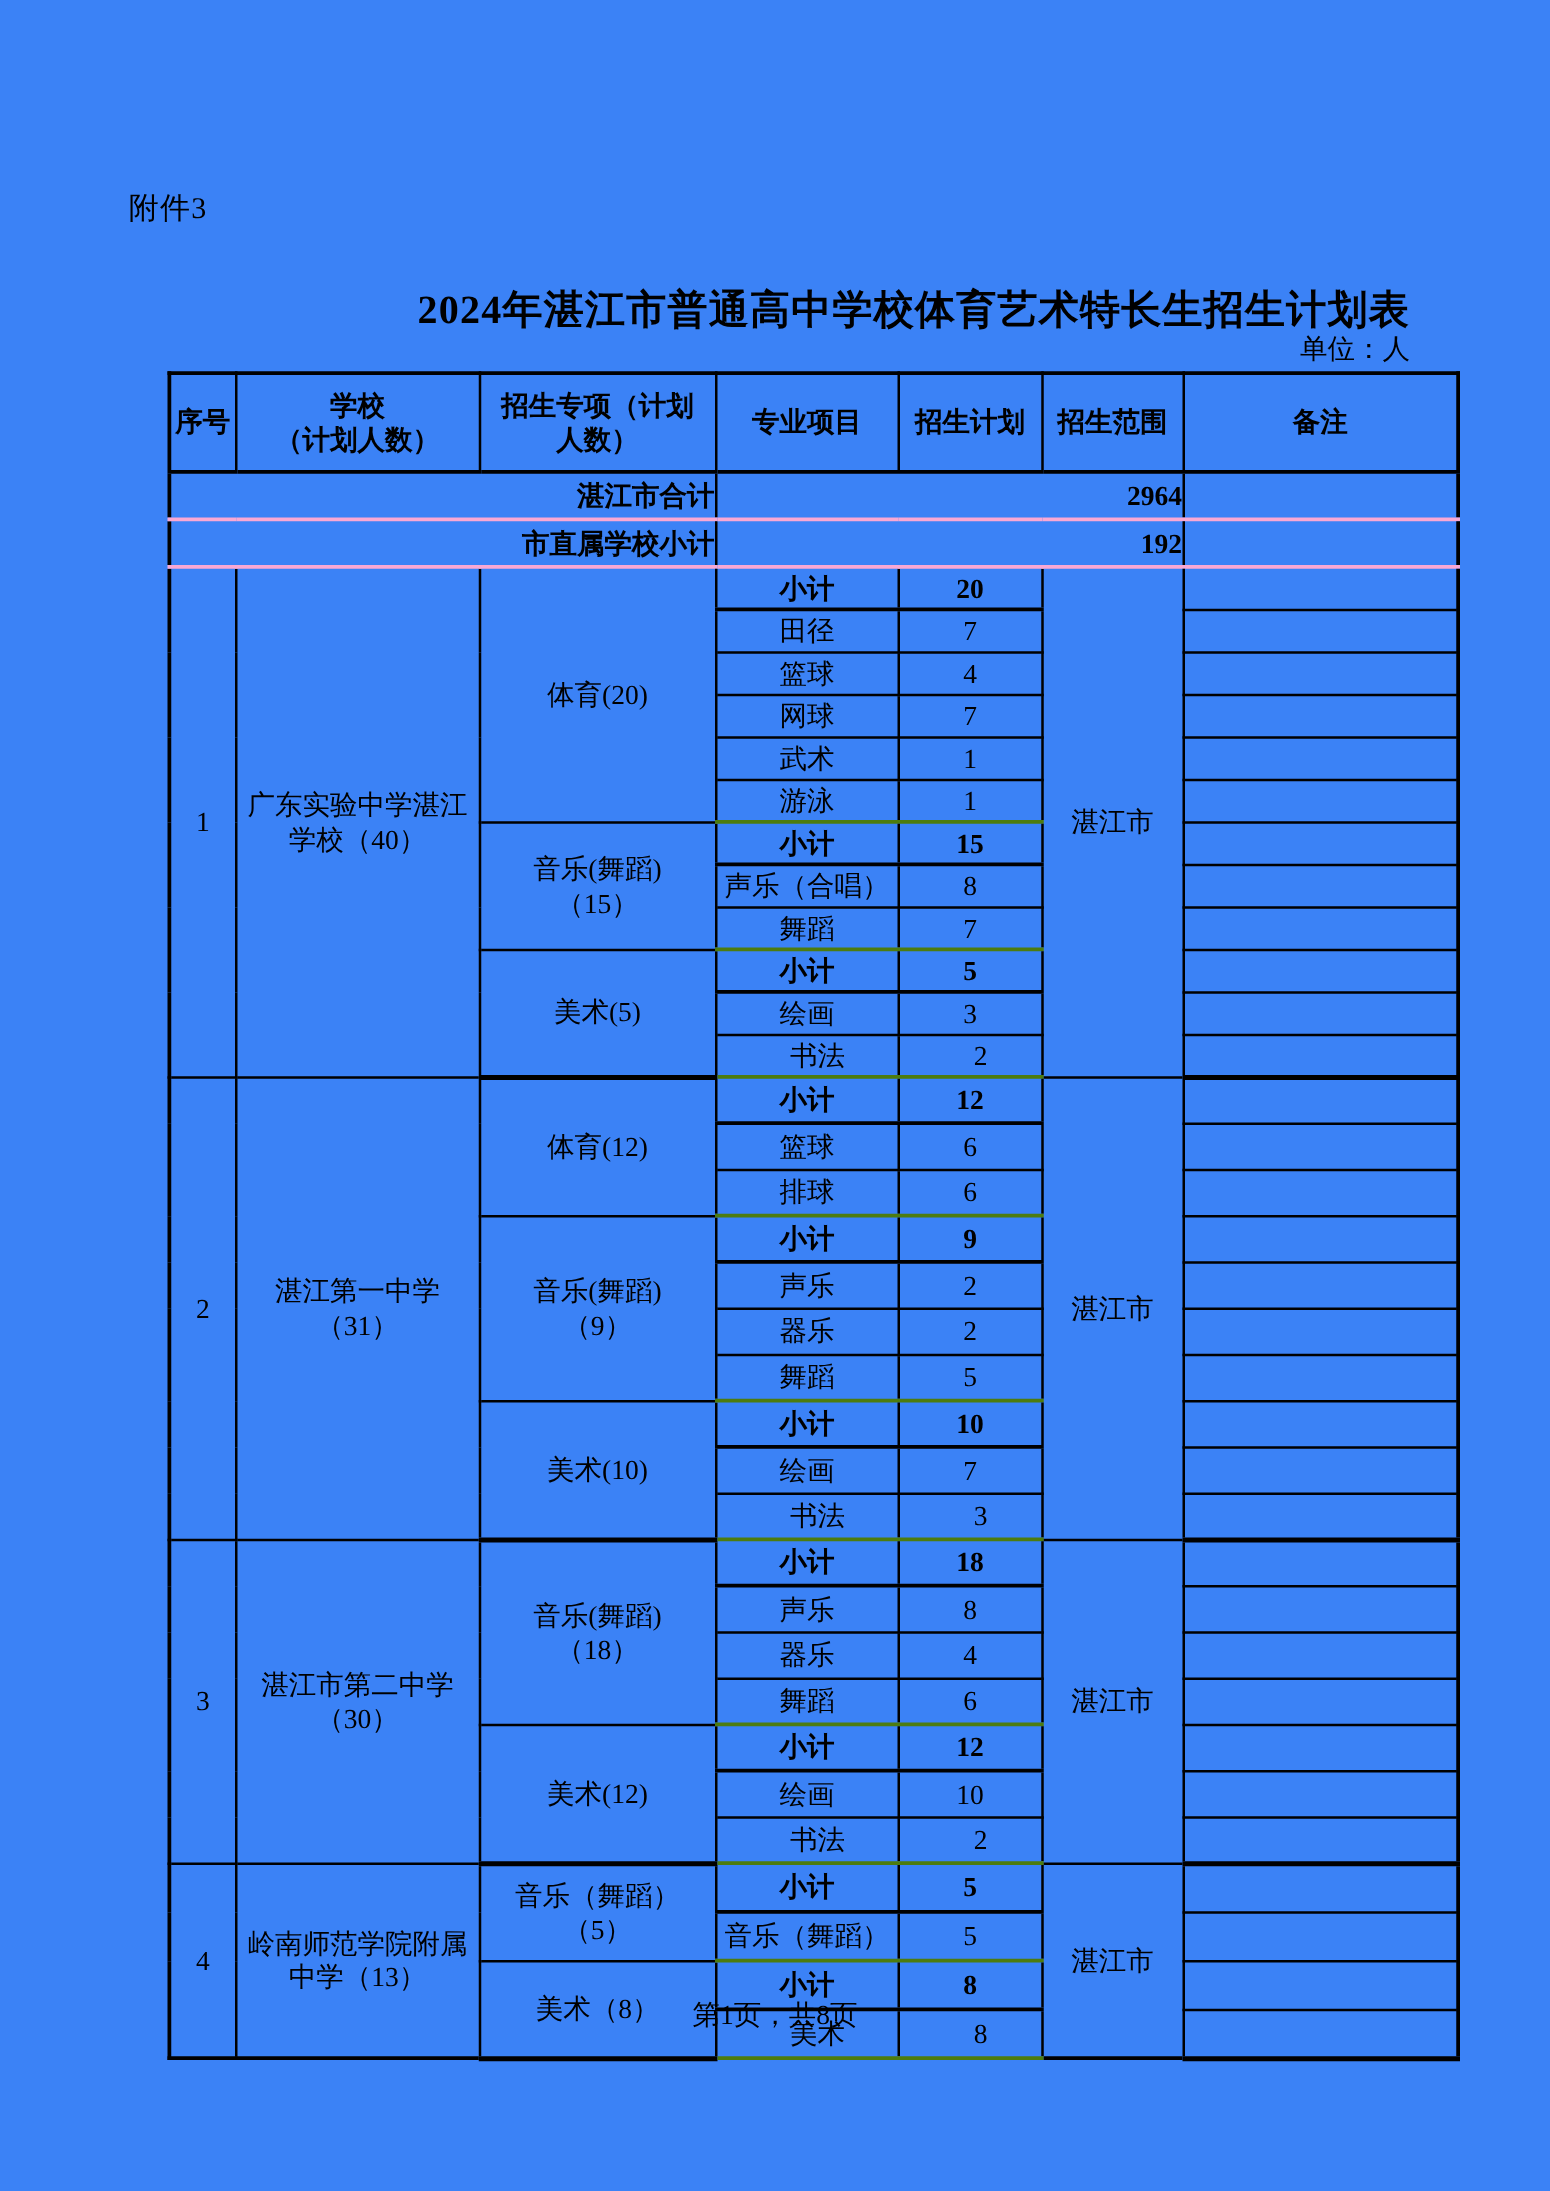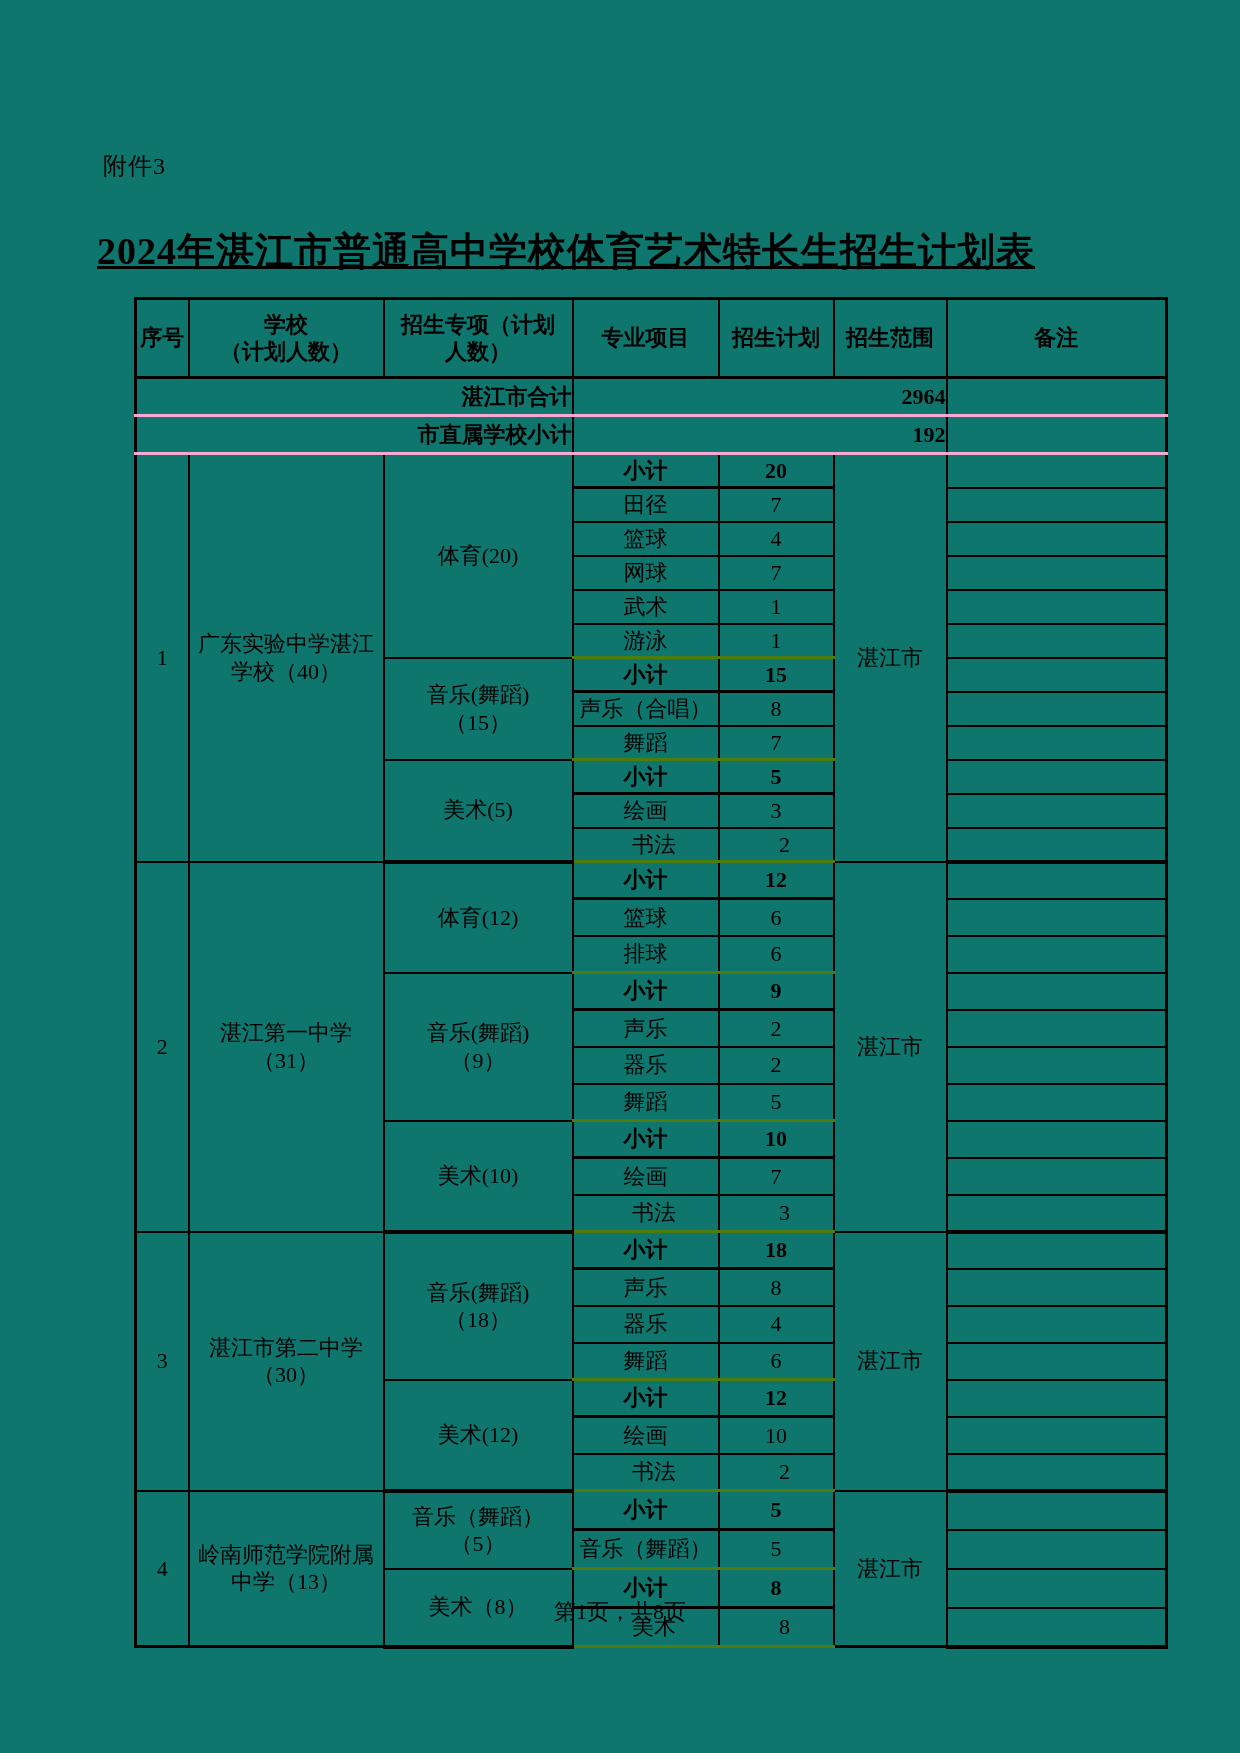--- a/index.html
+++ b/index.html
@@ -1,42 +1,41 @@
 <!DOCTYPE html>
 <html><head>
 <meta charset="utf-8">
 <style>
   html,body { margin:0; padding:0; background:#e8e8e8; }
   .sheet {
     position: relative;
     width: 1240px;
     height: 1753px;
     margin: 0 auto;
-    background: #0f766e;
+    background: #3b82f6;
     font-family: "Liberation Serif", "DejaVu Serif", serif;
     color: #000;
   }
   .attachment {
     position: absolute;
     left: 103px;
     top: 150px;
     font-size: 24px;
     letter-spacing: 1px;
   }
   .doc-title {
     position: absolute;
     left: 97px;
     top: 226px;
     width: 1031px;
-    text-align: left;
-    font-size: 38px;
+    text-align: right;
+    font-size: 32px;
     font-weight: bold;
     letter-spacing: 1px;
     white-space: nowrap;
-    text-decoration: underline;
   }
   .unit-label {
     position: absolute;
     left: 97px;
     top: 264px;
     width: 1031px;
     text-align: right;
     font-size: 22px;
   }
   table.data-table {
@@ -97,20 +96,21 @@
     text-align: center;
     font-size: 22px;
   }
 </style>
 </head>
 <body>
 
 <div class="sheet">
   <div class="attachment">附件3</div>
   <div class="doc-title">2024年湛江市普通高中学校体育艺术特长生招生计划表</div>
+  <div class="unit-label">单位：人</div>
 
   <table class="data-table">
     <colgroup>
       <col style="width:53px">
         <col style="width:195px">
         <col style="width:189px">
       <col style="width:146px">
         <col style="width:115px">
         <col style="width:113px">
       <col style="width:220px">

